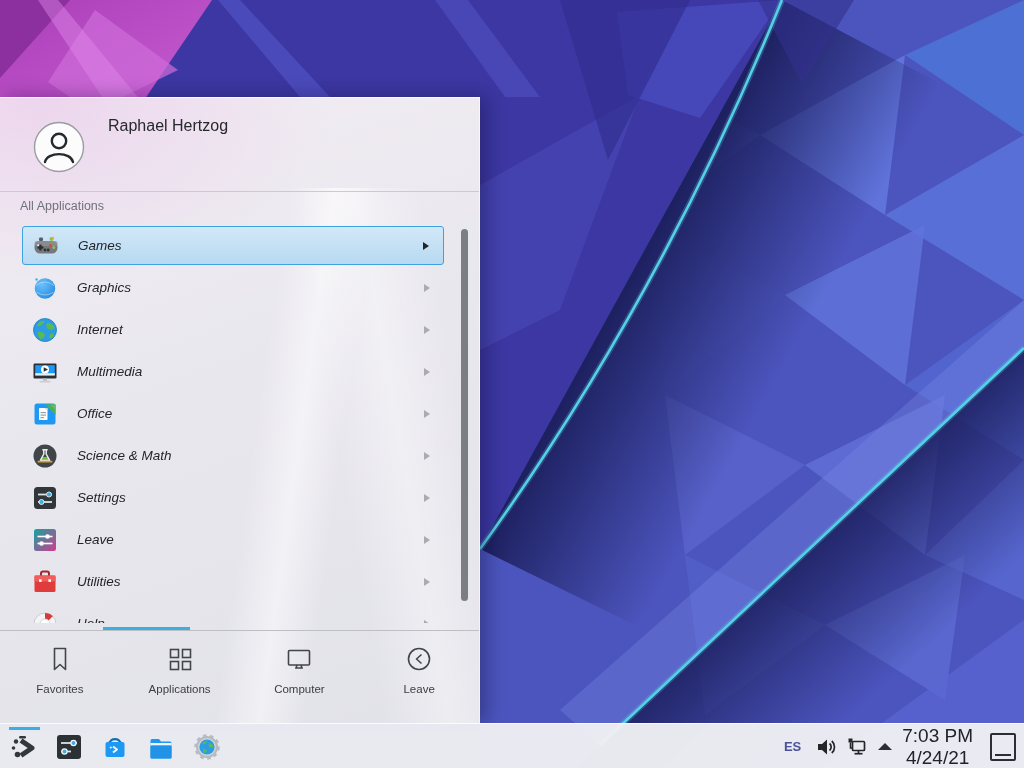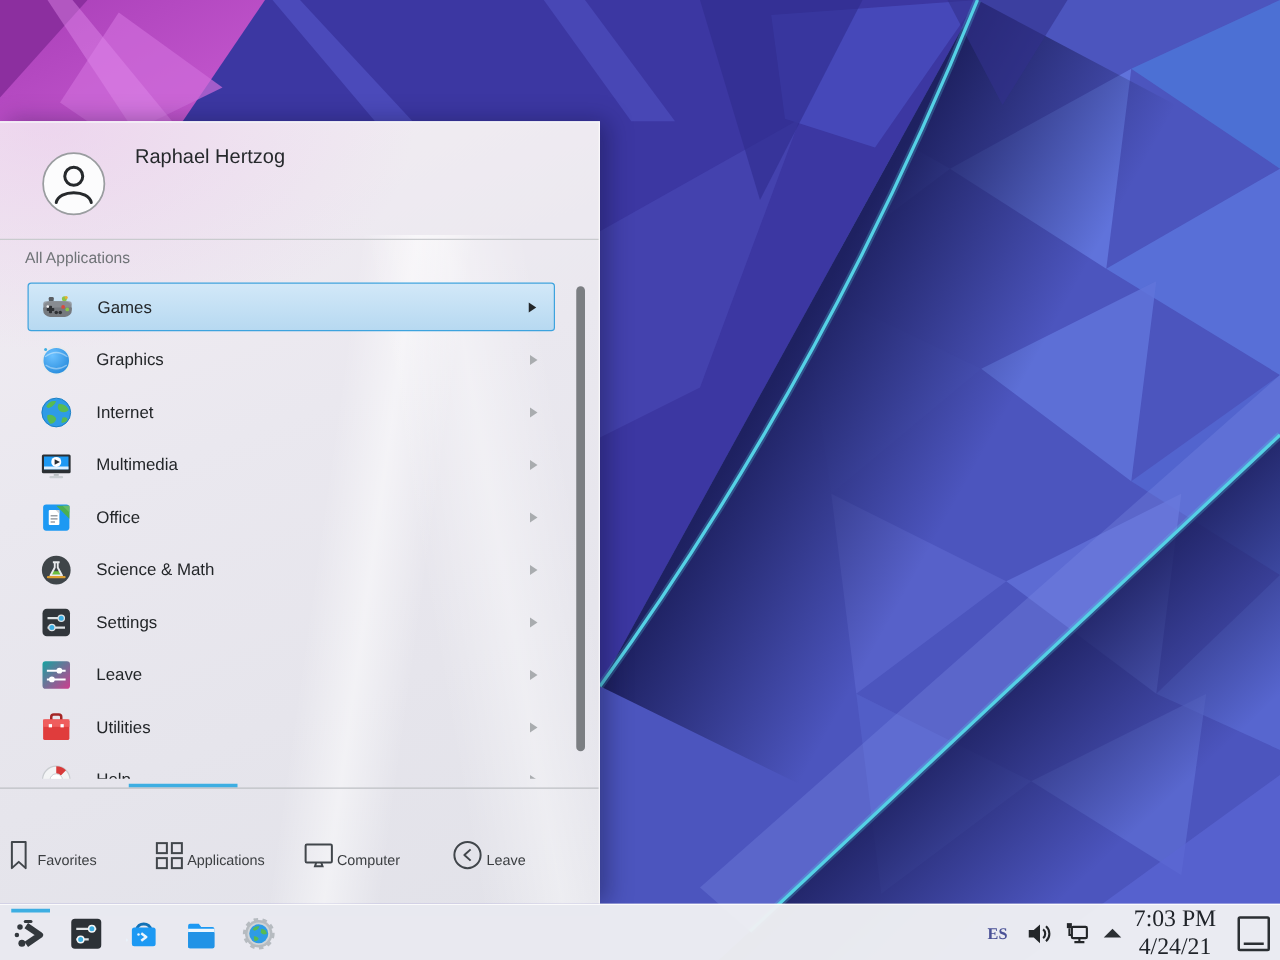--- a/index.html
+++ b/index.html
@@ -29,47 +29,47 @@
   .user-name { position:absolute; left:108px; top:19px; font-size:16px; color:#26292c; }
   .search-wrap { position:absolute; left:108px; top:47px; width:341px; height:29px; }
   .search-wrap input { width:100%; height:100%; border:1.5px solid #3daee2; border-radius:2px;
     background:#fff; font-family:inherit; font-size:13px; padding:0 8px; color:#232629; outline:none; }
   .search-wrap input::placeholder { color:#9da1a5; }
   .caret { position:absolute; left:8px; top:6px; width:1px; height:17px; background:#33383d; }
   .hdr-sep { position:absolute; top:93px; left:0; right:0; height:1px; background:#c9cbce; }
 
   .section-label { position:absolute; top:101px; left:20px; font-size:12.5px; color:#6f7377; }
 
-  .cat-viewport { position:absolute; top:127px; left:0; width:480px; height:398px; overflow:hidden; }
+  .cat-viewport { position:absolute; top:127px; left:0; width:480px; height:398px; overflow:hidden;font-style:italic; }
   .cat-row { position:relative; height:42px; }
   .cat-box { position:absolute; left:22px; top:1px; width:422px; height:39px; border-radius:3px;
     display:flex; align-items:center; padding-left:10px; }
   .cat-box.selected { background:linear-gradient(180deg,#d2e8f8,#b7d9f1); border:1px solid #3da3de; }
   .cat-icon { width:26px; height:26px; flex:0 0 26px; }
   .cat-label { margin-left:19px; font-size:13.5px; color:#232629; }
   .cat-arrow { position:absolute; right:14px; top:50%; transform:translateY(-50%);
     width:0; height:0; border-left:6px solid #a9acaf; border-top:4.5px solid transparent; border-bottom:4.5px solid transparent; }
   .cat-arrow.dark { border-left-color:#232629; }
 
   .scrollbar { position:absolute; left:461px; top:131px; width:7px; height:372px; border-radius:4px; background:#7b7e82; }
 
   .tab-indicator { position:absolute; left:103px; top:529px; width:87px; height:3px; background:#3daee2; }
   .tab-sep { position:absolute; left:0; right:0; top:532px; height:1px; background:#bdc0c3; }
   .tabbar { position:absolute; left:0; right:0; top:533px; height:93px; display:flex; }
-  .tab { flex:1 1 0; display:flex; align-items:center; padding-top:13px; cursor:default; }
+  .tab { flex:1 1 0; display:flex; flex-direction:column; align-items:center; padding-top:13px; cursor:default; }
   .tab svg { width:30px; height:30px; }
   .tab-label { margin-top:9px; font-size:11.5px; color:#3b3e41; }
 
   
   .panel { position:absolute; left:0; bottom:0; width:1024px; height:45px;
     background:rgba(238,240,243,.97); border-top:1px solid rgba(255,255,255,.8); }
   .task-indicator { position:absolute; left:9px; top:3px; width:31px; height:3px; background:#3daee2; }
   .launchers { position:absolute; left:9px; top:9px; display:flex; gap:18px; }
   .launchers .licon { width:28px; height:28px; }
-  .tray { position:absolute; right:8px; top:0; height:45px; display:flex; align-items:center;font-family:Liberation Serif, serif; }
+  .tray { position:absolute; right:8px; top:0; height:45px; display:flex; align-items:center; }
   .kbd-layout { font-size:13px; font-weight:bold; color:#4a5196; margin-right:13px; }
   .tray-icon { width:24px; height:24px; margin-right:6px; }
   .tray-caret { width:0; height:0; border-bottom:7px solid #2b2f33; border-left:7px solid transparent;
     border-right:7px solid transparent; margin:0 10px 0 4px; }
   .clock { text-align:center; color:#20242a; margin-right:17px; line-height:1; }
   .clock .time { font-size:19px; }
   .clock .date { font-size:19px; margin-top:3px; }
   .show-desktop { position:relative; width:26px; height:28px; border:2px solid #2b2f33; border-radius:2px; background:transparent; }
   .show-desktop i { position:absolute; left:3px; right:3px; bottom:3px; height:2px; background:#2b2f33; }
 </style>

